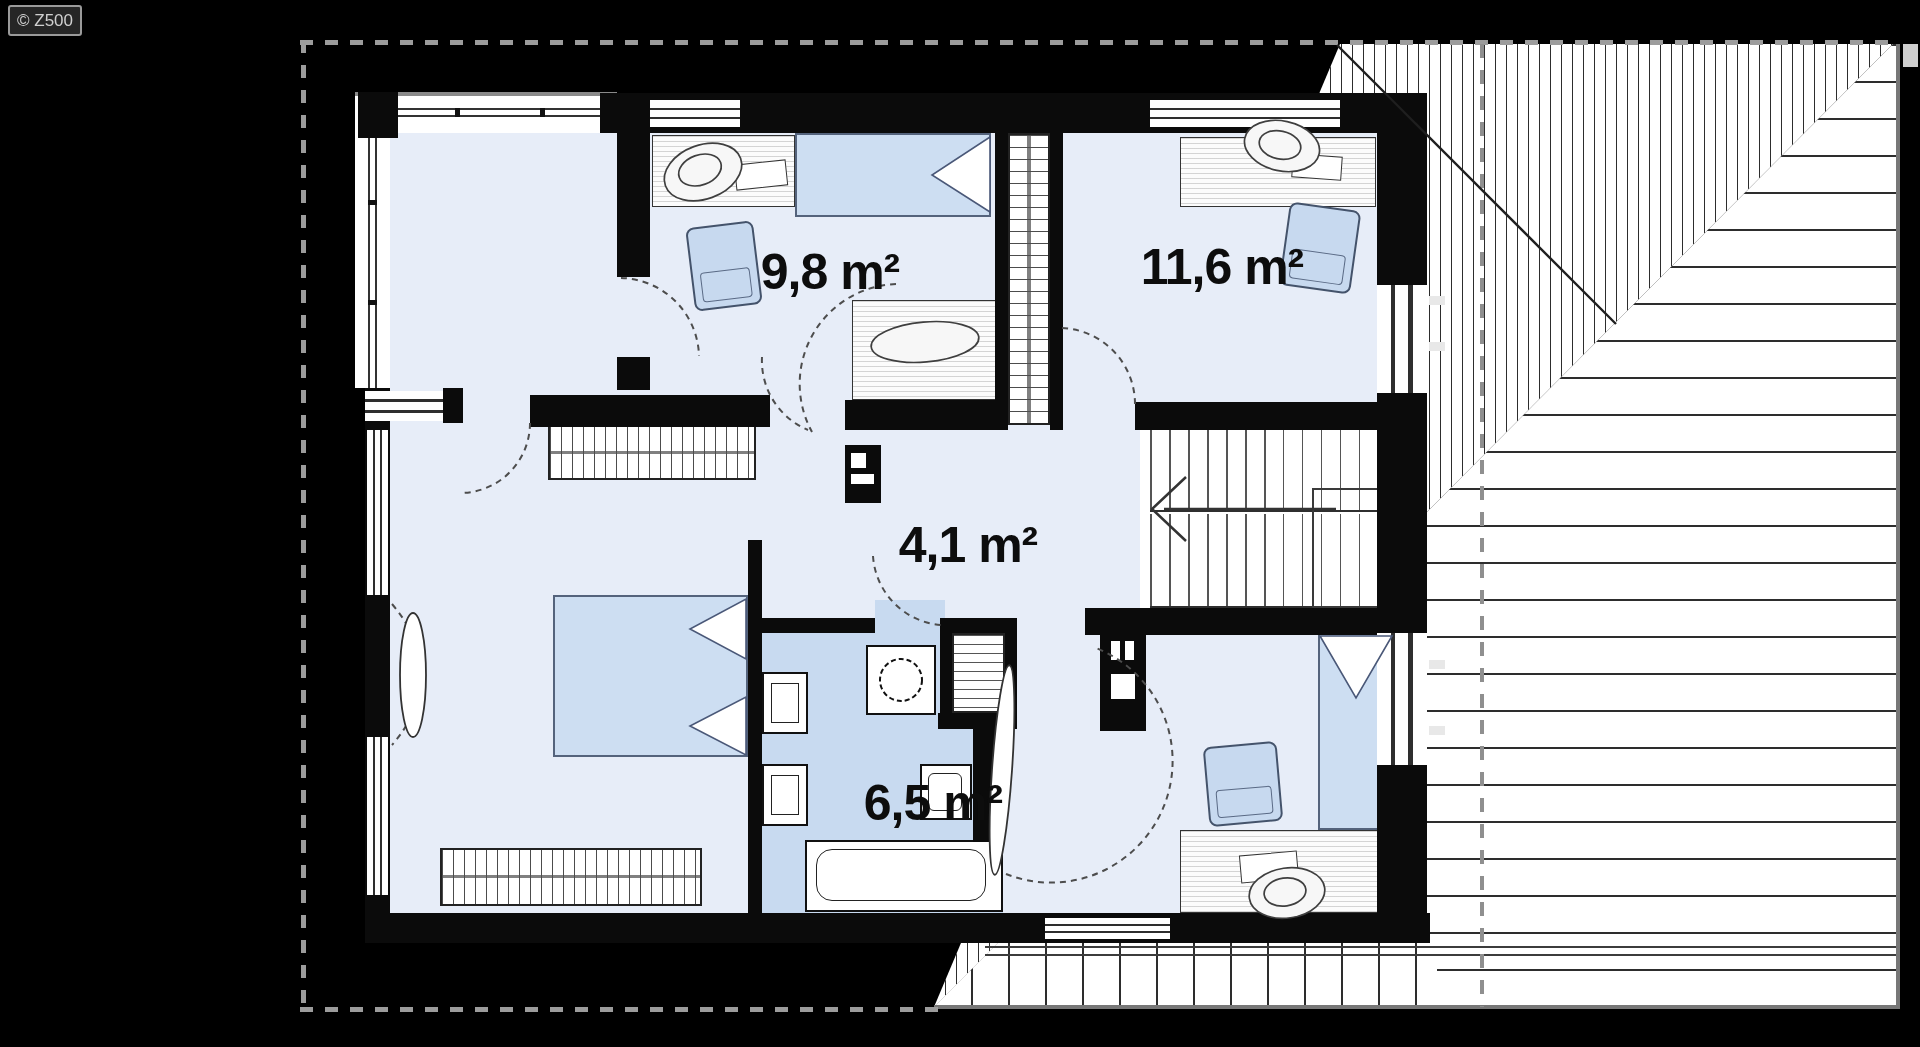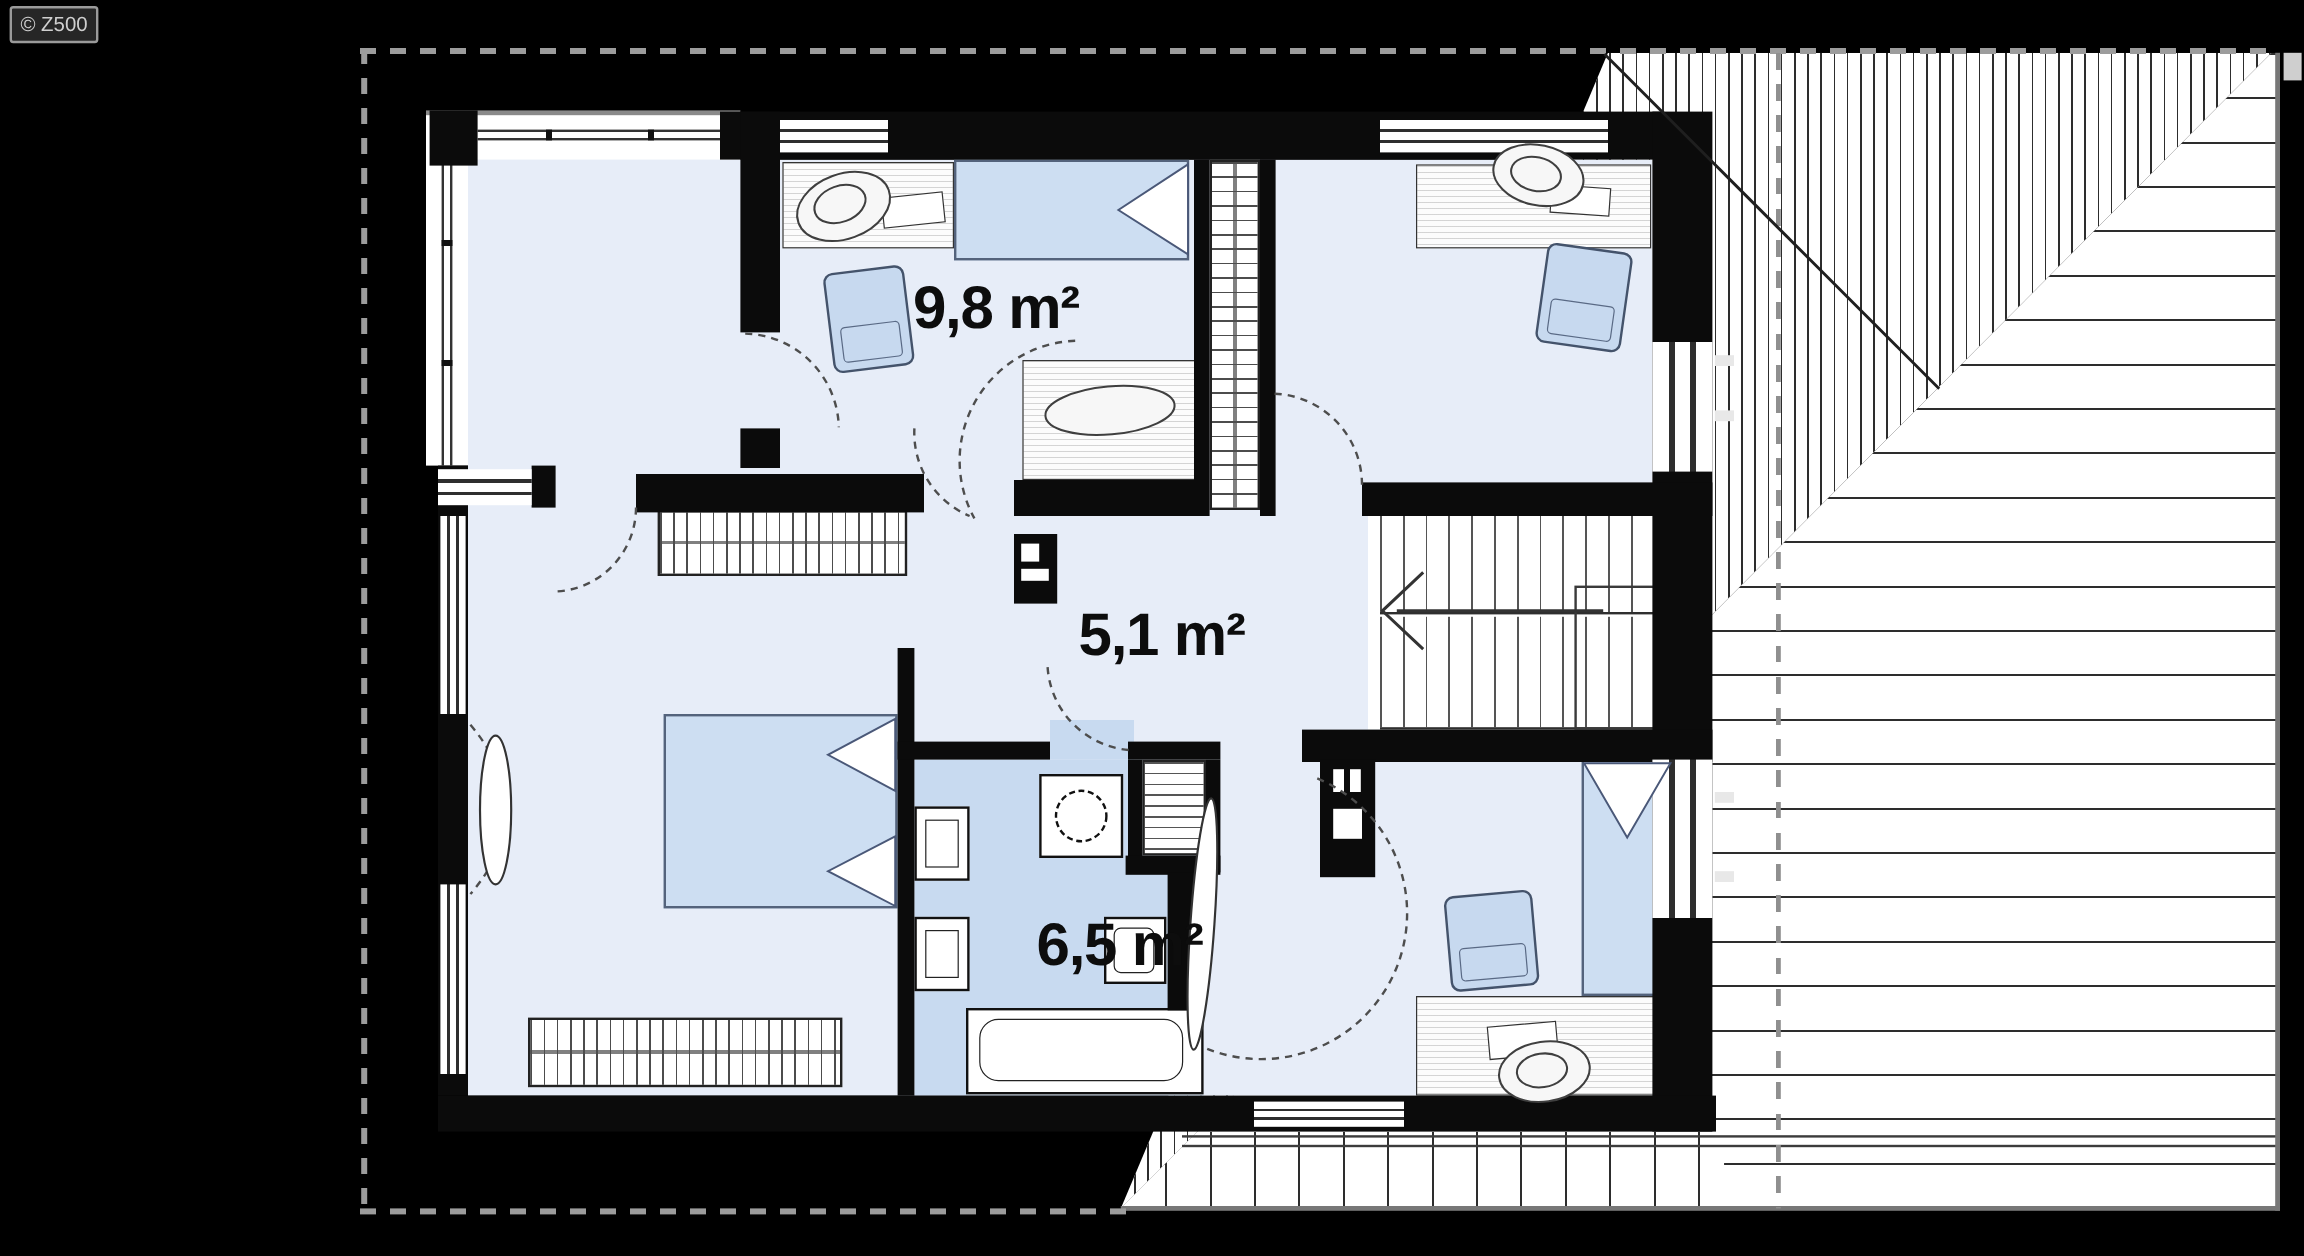--- a/index.html
+++ b/index.html
@@ -54,21 +54,21 @@
   .stairs{z-index:12;background-color:#fff;border-bottom:2.5px solid #2f2f2f;
       background-image:repeating-linear-gradient(90deg,#555 0 1.5px,transparent 1.5px 19px);}
   .railbox{border:2px solid #3a3a3a;z-index:13;}
   .rail-h{height:9px;border-top:2px solid #333;border-bottom:2px solid #333;z-index:8;}
   .rail-v{width:9px;border-left:2px solid #333;border-right:2px solid #333;z-index:8;}
   .post{background:#0b0b0b;z-index:9;}
   .chim{background:#0b0b0b;z-index:21;}
   .chim > div{position:absolute;background:#fff;}
 
   .arealabel{width:340px;text-align:center;font-weight:bold;font-size:50px;line-height:56px;
-      color:#0d0d0d;z-index:30;letter-spacing:-1px;}
+      color:#0d0d0d;z-index:30;letter-spacing:-1px;margin-top:16px;}
 
   #wm{left:8px;top:5px;width:74px;height:31px;background:#262626;border:2px solid #9a9a9a;
       border-radius:3px;color:#cfcfcf;font-size:17px;line-height:27px;text-align:center;z-index:40;}
 
   svg.overlay{left:0;top:0;width:1920px;height:1047px;z-index:28;pointer-events:none;}
 </style>
 </head>
 <body>
 
 <div id="stage">
@@ -235,18 +235,19 @@
 
     <circle cx="901" cy="680" r="21" fill="none" stroke="#111" stroke-width="2" stroke-dasharray="5 3"></circle>
 
     <g stroke="#333" stroke-width="2.5" fill="none">
       <path d="M 1336,509 L 1164,509"></path>
       <path d="M 1186,477 L 1152,509 L 1186,541"></path>
     </g>
   </svg>
 
   <div class="arealabel" style="left:660px;top:228px;">9,8 m²</div>
-  <div class="arealabel" style="left:798px;top:501px;">5,1 m²</div>
+  <div class="arealabel" style="left:1052px;top:223px;">11,6 m²</div>
+  <div class="arealabel" style="left:798px;top:501px;">4,1 m²</div>
   <div class="arealabel" style="left:763px;top:759px;">6,5 m²</div>
 
   <div id="wm">© Z500</div>
 
 </div>
 
 </body></html>

